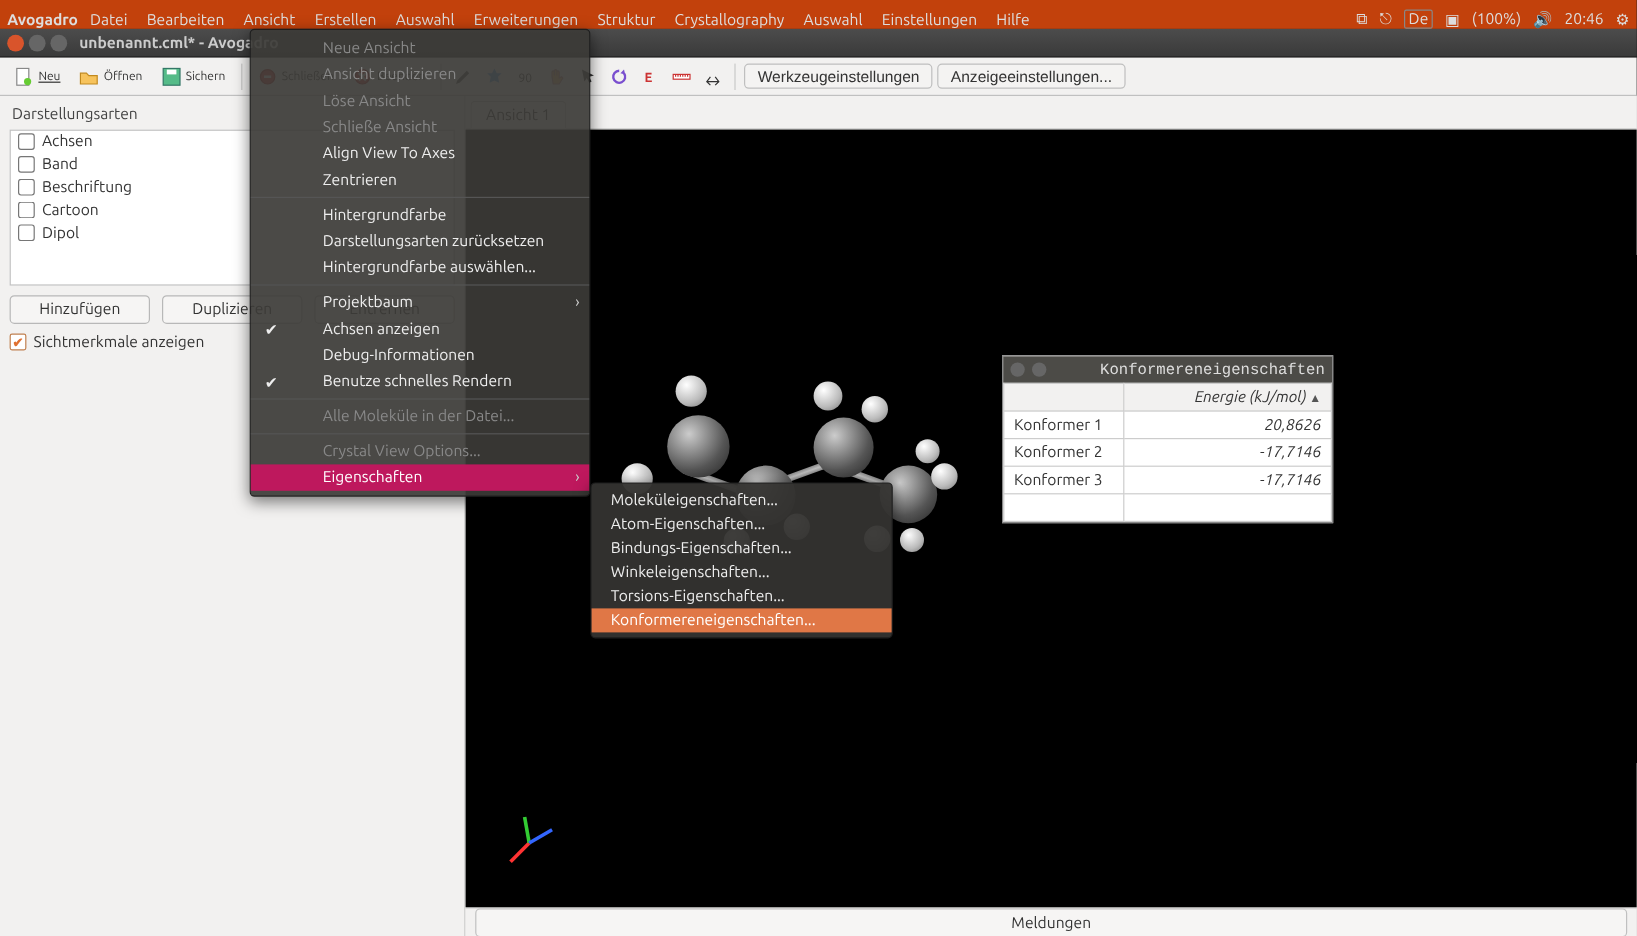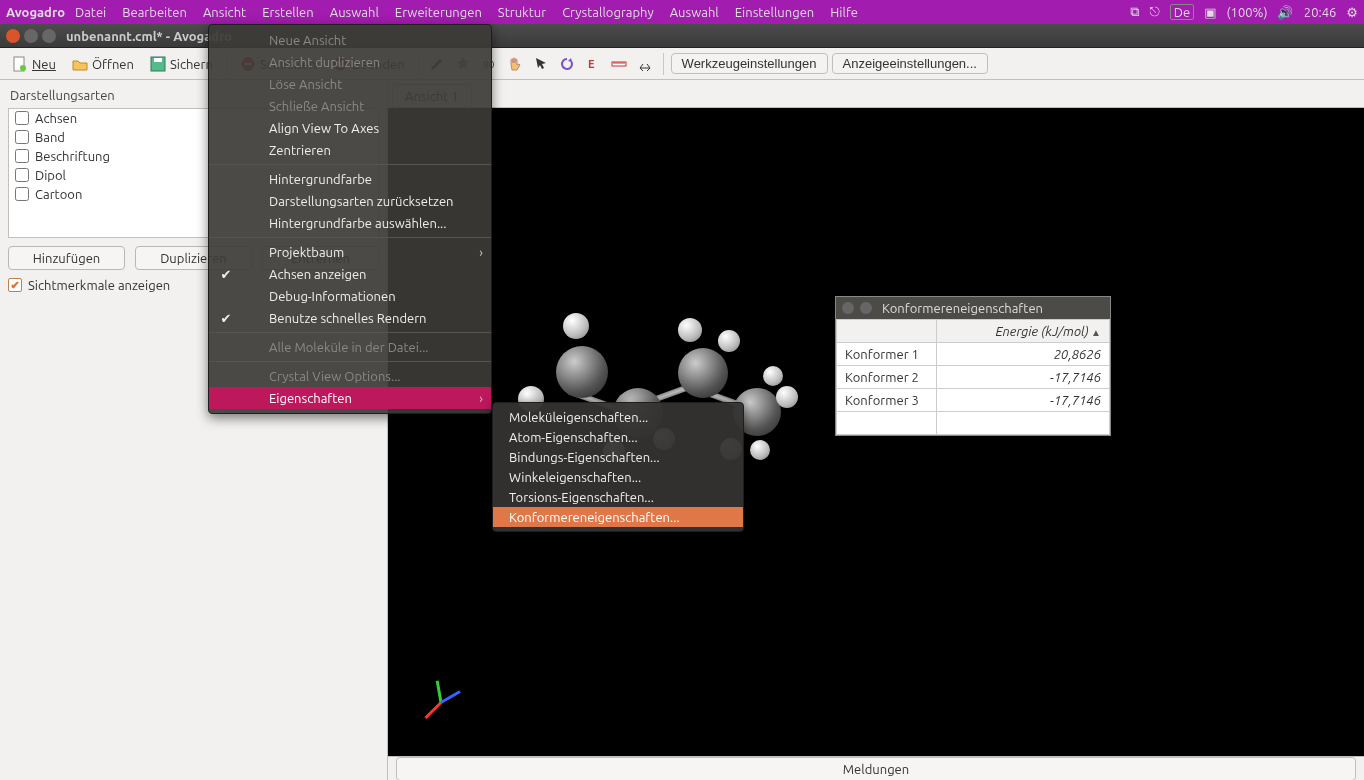--- a/index.html
+++ b/index.html
@@ -9,24 +9,24 @@
     width: 1364px;
     height: 780px;
     background: #2b2b2b;
     overflow: hidden;
     color: #e6e6e6;
     position: relative;
   }
   
   .ubuntu-menubar {
     height: 24px;
-    background: #a21caf;
+    background: #c2410c;
     color: #ddd;
     display: flex;
-    align-items: center;
+    align-items: flex-end;
     padding: 0 6px;
     font-size: 13px;
     position: relative;
     z-index: 10;
   }
   .ubuntu-menubar .appname { font-weight: bold; margin-right: 2px; }
   .ubuntu-menubar .menu-item { padding: 0 8px; cursor: default; }
   .ubuntu-menubar .spacer { flex: 1; }
   .ubuntu-menubar .tray { display:flex; align-items:center; gap:10px; }
   .ubuntu-menubar .tray span { font-size:13px; }
@@ -52,21 +52,21 @@
     color:#333;
     display:flex;
     align-items:center;
     padding:0 6px;
     gap:4px;
     border-bottom:1px solid #c0c0c0;
   }
   .tb-btn {
     display:flex; align-items:center; gap:4px;
     padding:2px 6px; border-radius:3px;
-    font-size:13px;
+    font-size:10px;
   }
   .tb-icon { width:16px; height:16px; display:inline-block; vertical-align:middle; }
   .tb-sep { width:1px; height:22px; background:#c8c8c8; margin:0 3px; }
   .tool-icon {
     width:22px; height:22px; display:flex; align-items:center; justify-content:center;
     border:1px solid transparent; border-radius:3px;
   }
   .tool-icon svg { width:16px; height:16px; }
   .settings-btn {
     padding:2px 10px; background:#f4f3f2; border:1px solid #bfbfbf; border-radius:4px;
@@ -330,25 +330,25 @@
       <div class="list-item">
           <input type="checkbox" style="">
           <span>Band</span>
         </div>
       <div class="list-item">
           <input type="checkbox" style="">
           <span>Beschriftung</span>
         </div>
       <div class="list-item">
           <input type="checkbox" style="">
-          <span>Dipol</span>
+          <span>Cartoon</span>
         </div>
       <div class="list-item">
           <input type="checkbox" style="">
-          <span>Cartoon</span>
+          <span>Dipol</span>
         </div>
     </div>
     <div class="panel-btn-row">
       <div class="panel-btn">Hinzufügen</div>
       <div class="panel-btn">Duplizieren</div>
       <div class="panel-btn">Entfernen</div>
     </div>
     <div class="opt-row">
       <span class="cb checked"></span>
       <span>Sichtmerkmale anzeigen</span>
@@ -484,21 +484,21 @@
     <div class="item">Bindungs-Eigenschaften...</div>
     <div class="item">Winkeleigenschaften...</div>
     <div class="item">Torsions-Eigenschaften...</div>
     <div class="item hl">Konformereneigenschaften...</div>
   </div>
 
 <div class="conformer-window">
   <div class="conformer-title">
     <span class="tdot"></span>
     <span class="tdot"></span>
-    <span style="flex:1;text-align:left;padding-left:4px;">Konformereneigenschaften</span>
+    <span style="flex:1;text-align:right;padding-left:4px;font-family:Liberation Mono, monospace;">Konformereneigenschaften</span>
   </div>
   <table class="conf-table">
     <thead>
       <tr>
         <th></th>
         <th class="sort">Energie (kJ/mol)</th>
       </tr>
     </thead>
     <tbody id="conf-tbody">
         <tr>

